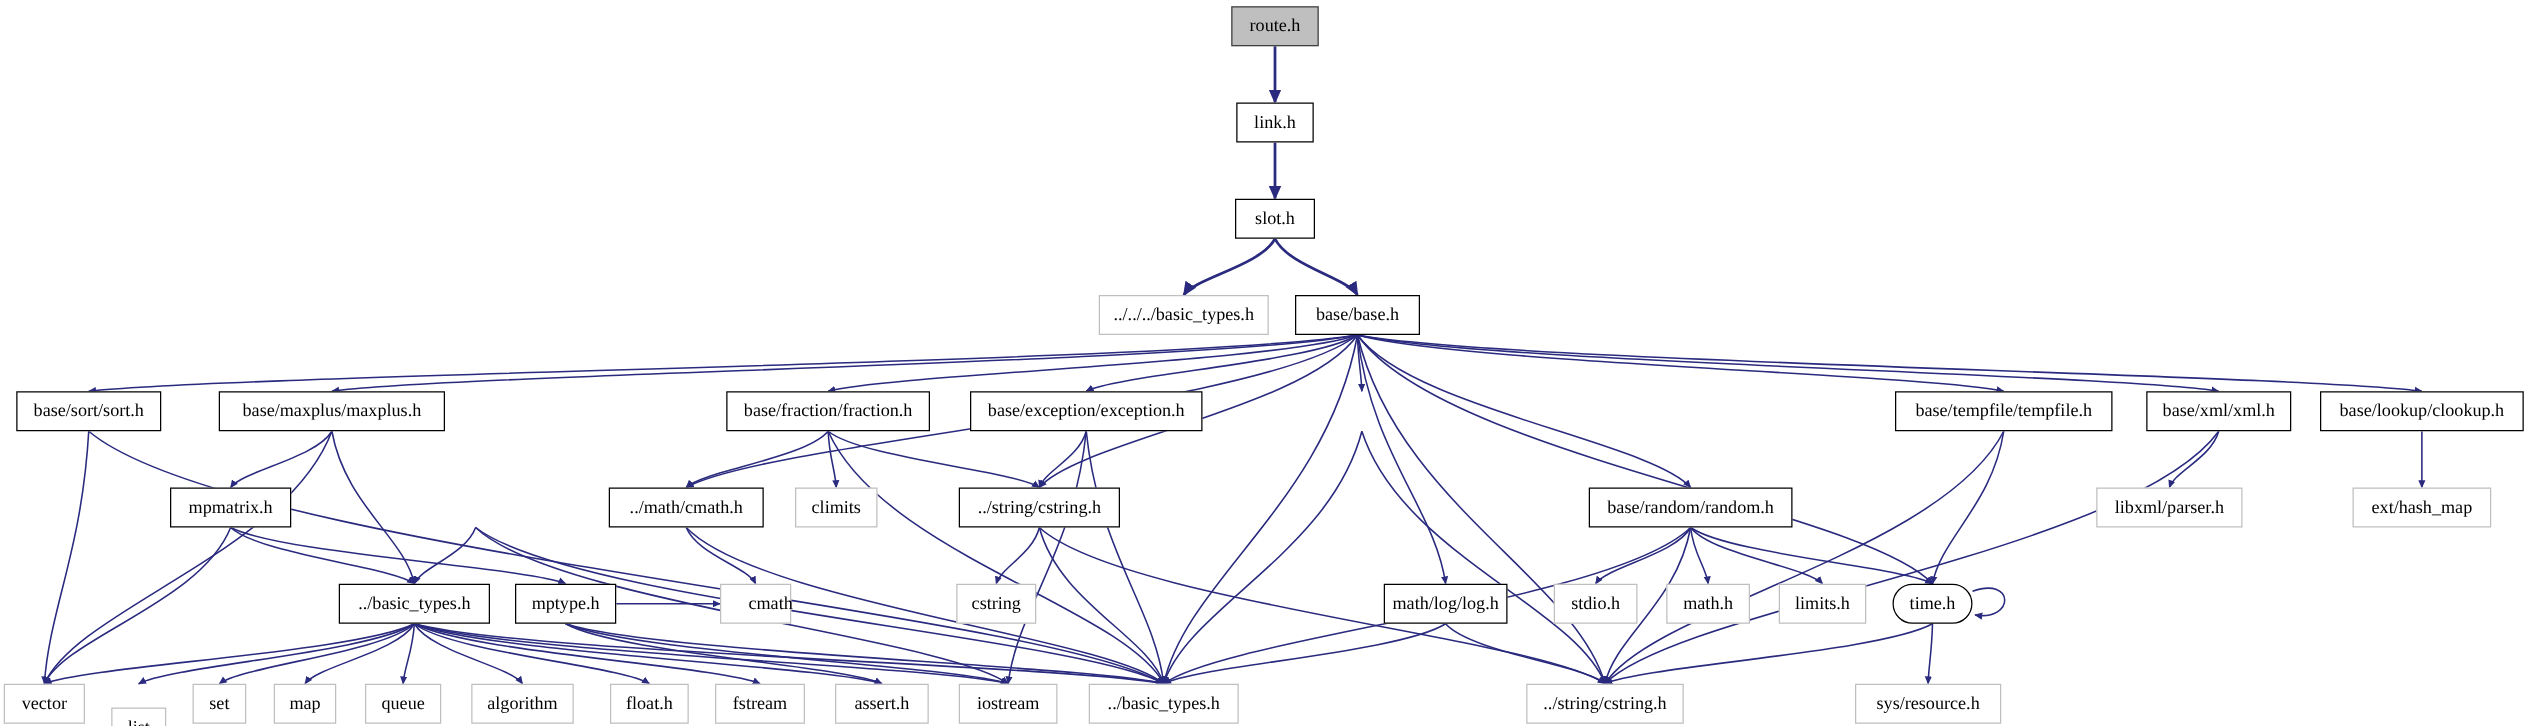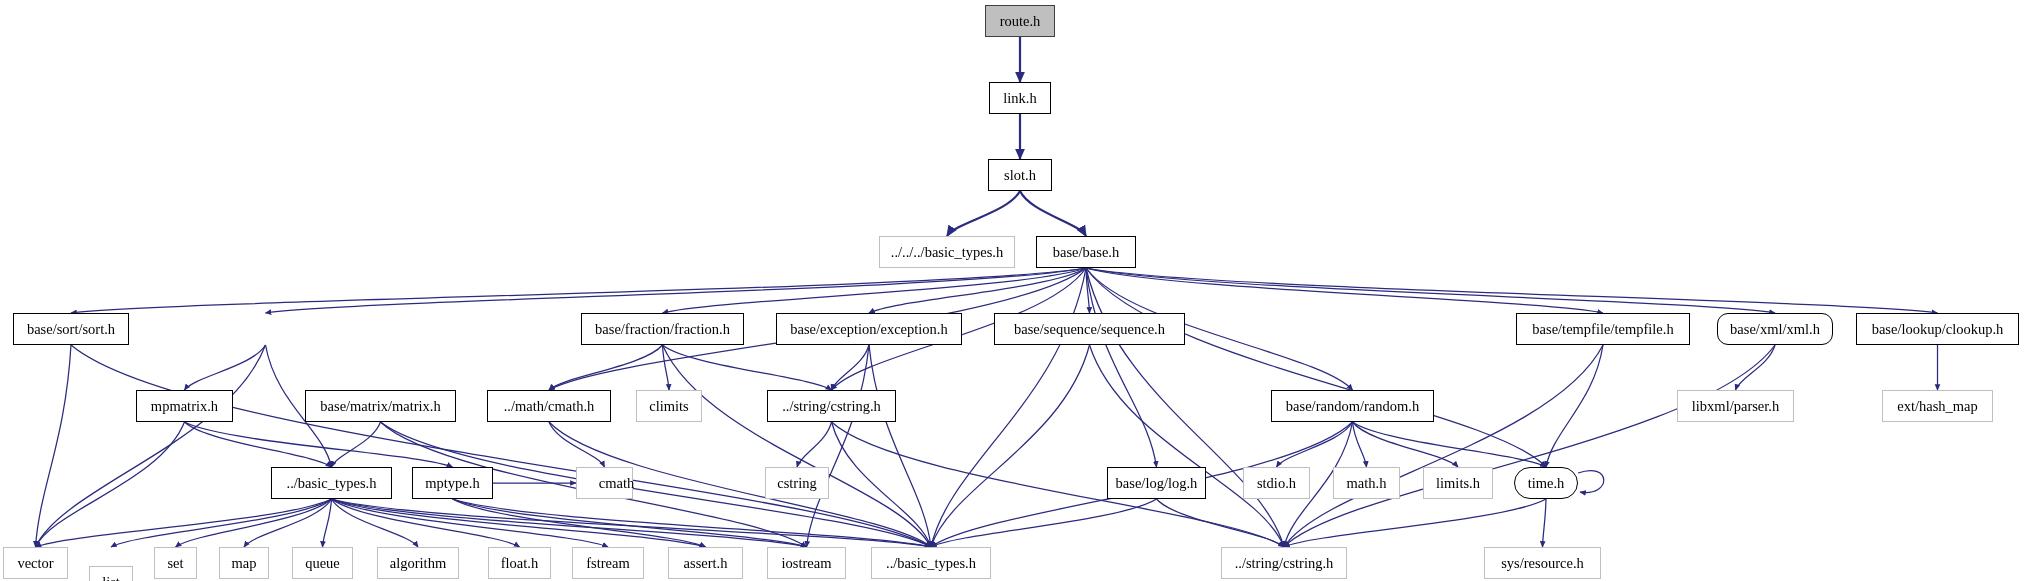--- a/index.html
+++ b/index.html
@@ -102,39 +102,38 @@
       <path d="M1546,499 C1545.4399999999998,522.04 1542.92,532.6 1542.5,547" fill="none" stroke="#2a2a7f" stroke-width="1.25" marker-end="url(#ah)"></path>
       <path d="M1546,499 C1504.08,522.04 1315.44,532.6 1284,547" fill="none" stroke="#2a2a7f" stroke-width="1.25" marker-end="url(#ah)"></path>
       <path d="M1578,473 C1612,461 1612,497 1580,492" fill="none" stroke="#2a2a7f" stroke-width="1.25" marker-end="url(#ah)"></path>
     </svg>
 <div class="node n-root" style="left: 985px; top: 5px; width: 70px; height: 32px;">route.h</div>
     <div class="node n-int" style="left: 989px; top: 82px; width: 62px; height: 32px;">link.h</div>
     <div class="node n-int" style="left: 988px; top: 159px; width: 64px; height: 32px;">slot.h</div>
     <div class="node n-ext" style="left: 879px; top: 236px; width: 136px; height: 32px;">../../../basic_types.h</div>
     <div class="node n-int" style="left: 1036px; top: 236px; width: 100px; height: 32px;">base/base.h</div>
     <div class="node n-int" style="left: 13px; top: 313px; width: 116px; height: 32px;">base/sort/sort.h</div>
+    <div class="node n-int" style="left: 175px; top: 313px; width: 181px; height: 32px;">base/maxplus/maxplus.h</div>
     <div class="node n-int" style="left: 581px; top: 313px; width: 163px; height: 32px;">base/fraction/fraction.h</div>
     <div class="node n-int" style="left: 776px; top: 313px; width: 186px; height: 32px;">base/exception/exception.h</div>
-    <div class="node n-int" style="left: 994px; top: 313px; width: 191px; height: 32px;">base/sequence/sequence.h</div>
     <div class="node n-int" style="left: 1516px; top: 313px; width: 174px; height: 32px;">base/tempfile/tempfile.h</div>
-    <div class="node n-int" style="left: 1717px; top: 313px; width: 116px; height: 32px; border-radius: 11px;">base/xml/xml.h</div>
+    <div class="node n-int" style="left: 1717px; top: 313px; width: 116px; height: 32px;">base/xml/xml.h</div>
     <div class="node n-int" style="left: 1856px; top: 313px; width: 163px; height: 32px;">base/lookup/clookup.h</div>
     <div class="node n-int" style="left: 136px; top: 390px; width: 97px; height: 32px;">mpmatrix.h</div>
-    <div class="node n-int" style="left: 305px; top: 390px; width: 151px; height: 32px;">base/matrix/matrix.h</div>
     <div class="node n-int" style="left: 487px; top: 390px; width: 124px; height: 32px;">../math/cmath.h</div>
     <div class="node n-ext" style="left: 636px; top: 390px; width: 66px; height: 32px;">climits</div>
     <div class="node n-int" style="left: 767px; top: 390px; width: 129px; height: 32px;">../string/cstring.h</div>
     <div class="node n-int" style="left: 1271px; top: 390px; width: 163px; height: 32px;">base/random/random.h</div>
     <div class="node n-ext" style="left: 1677px; top: 390px; width: 117px; height: 32px;">libxml/parser.h</div>
     <div class="node n-ext" style="left: 1882px; top: 390px; width: 111px; height: 32px;">ext/hash_map</div>
     <div class="node n-int" style="left: 271px; top: 467px; width: 121px; height: 32px;">../basic_types.h</div>
     <div class="node n-int" style="left: 412px; top: 467px; width: 81px; height: 32px;">mptype.h</div>
     <div class="node n-ext" style="left: 576px; top: 467px; width: 57px; height: 32px; padding-left: 24px;">cmath</div>
     <div class="node n-ext" style="left: 765px; top: 467px; width: 64px; height: 32px;">cstring</div>
-    <div class="node n-int" style="left: 1107px; top: 467px; width: 99px; height: 32px;">base/log/log.h</div>
+    <div class="node n-int" style="left: 1107px; top: 467px; width: 99px; height: 32px;">math/log/log.h</div>
     <div class="node n-ext" style="left: 1243px; top: 467px; width: 67px; height: 32px;">stdio.h</div>
     <div class="node n-ext" style="left: 1333px; top: 467px; width: 67px; height: 32px;">math.h</div>
     <div class="node n-ext" style="left: 1423px; top: 467px; width: 70px; height: 32px;">limits.h</div>
     <div class="node n-int" style="left: 1514px; top: 467px; width: 64px; height: 32px; border-radius: 16px;">time.h</div>
     <div class="node n-ext" style="left: 3px; top: 547px; width: 65px; height: 32px;">vector</div>
     <div class="node n-ext" style="left: 89px; top: 566px; width: 44px; height: 32px;">list</div>
     <div class="node n-ext" style="left: 154px; top: 547px; width: 43px; height: 32px;">set</div>
     <div class="node n-ext" style="left: 219px; top: 547px; width: 50px; height: 32px;">map</div>
     <div class="node n-ext" style="left: 292px; top: 547px; width: 61px; height: 32px;">queue</div>
     <div class="node n-ext" style="left: 377px; top: 547px; width: 82px; height: 32px;">algorithm</div>

